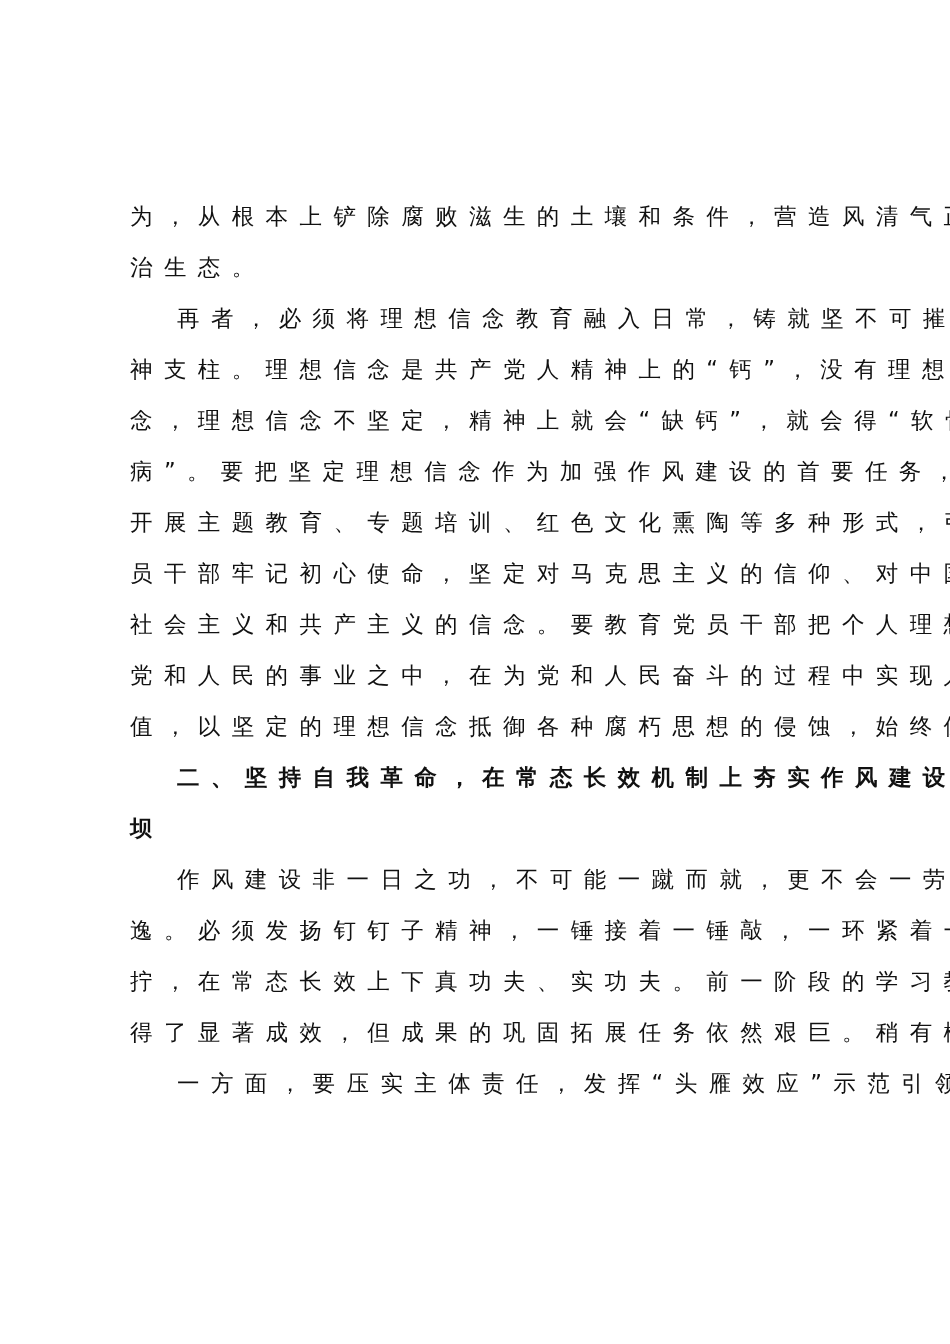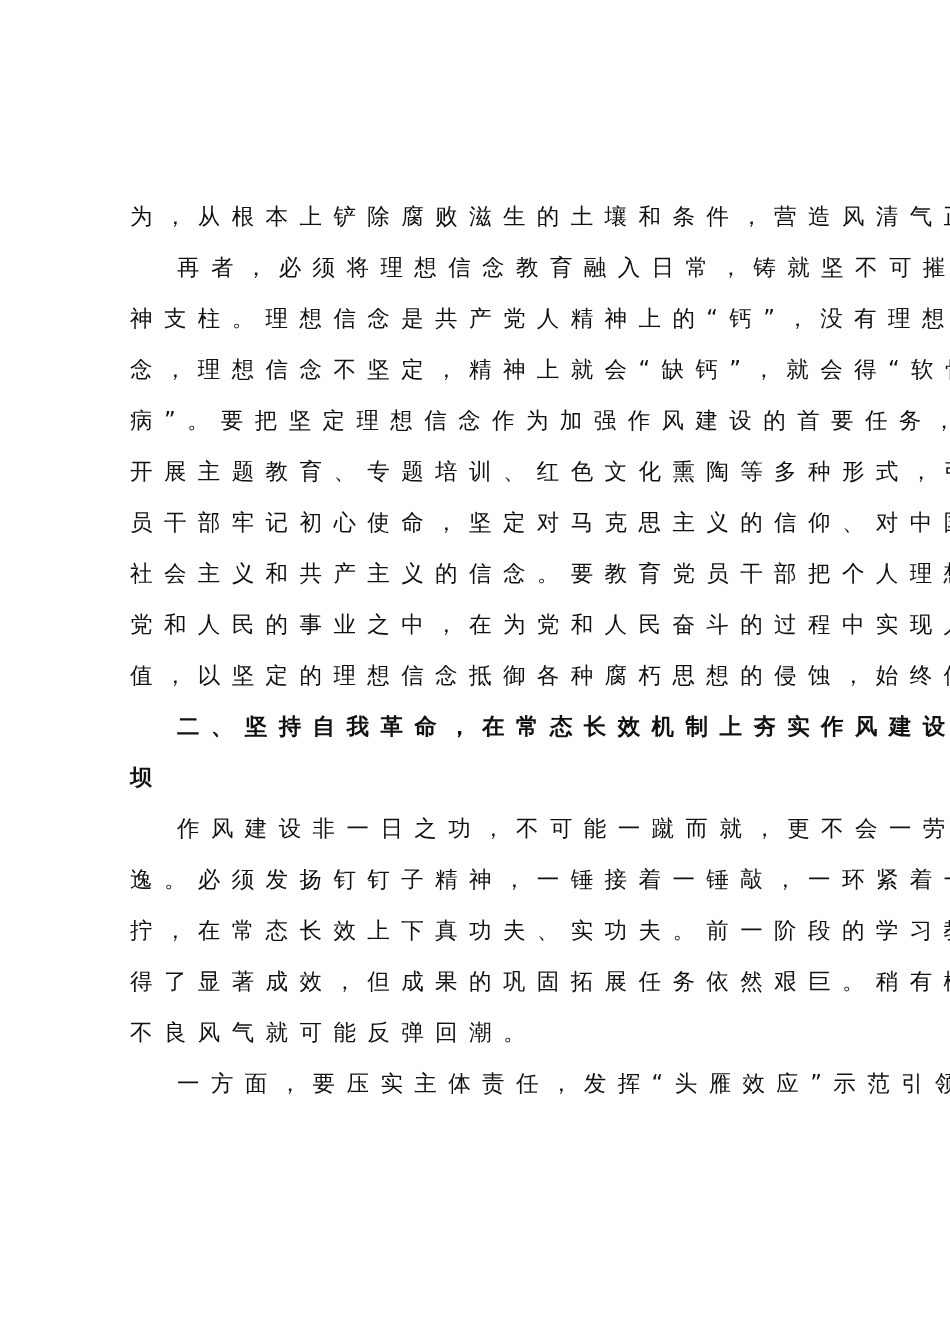--- a/index.html
+++ b/index.html
@@ -45,20 +45,21 @@
     }
   </style>
 </head>
 <body>
 
 <div class="page">
   <div class="body-text">
 
     <div>
       <div class="line">为，从根本上铲除腐败滋生的土壤和条件，营造风清气正的政</div>
+      <div class="line">治生态。</div>
     </div>
 
     <div>
       <div class="line indent">再者，必须将理想信念教育融入日常，铸就坚不可摧的精</div>
       <div class="line">神支柱。理想信念是共产党人精神上的“钙”，没有理想信</div>
       <div class="line">念，理想信念不坚定，精神上就会“缺钙”，就会得“软骨</div>
       <div class="line">病”。要把坚定理想信念作为加强作风建设的首要任务，通过</div>
       <div class="line">开展主题教育、专题培训、红色文化熏陶等多种形式，引导党</div>
       <div class="line">员干部牢记初心使命，坚定对马克思主义的信仰、对中国特色</div>
       <div class="line">社会主义和共产主义的信念。要教育党员干部把个人理想融入</div>
@@ -69,21 +70,20 @@
     <div>
       <div class="line indent heading">二、坚持自我革命，在常态长效机制上夯实作风建设的堤</div>
       <div class="line heading">坝</div>
     </div>
 
     <div>
       <div class="line indent">作风建设非一日之功，不可能一蹴而就，更不会一劳永</div>
       <div class="line">逸。必须发扬钉钉子精神，一锤接着一锤敲，一环紧着一环</div>
       <div class="line">拧，在常态长效上下真功夫、实功夫。前一阶段的学习教育取</div>
       <div class="line">得了显著成效，但成果的巩固拓展任务依然艰巨。稍有松懈，</div>
-      <div class="line">不良风气就可能反弹回潮。</div>
     </div>
 
     <div>
       <div class="line indent">一方面，要压实主体责任，发挥“头雁效应”示范引领作</div>
     </div>
 
   </div>
 </div>
 
 </body></html>

